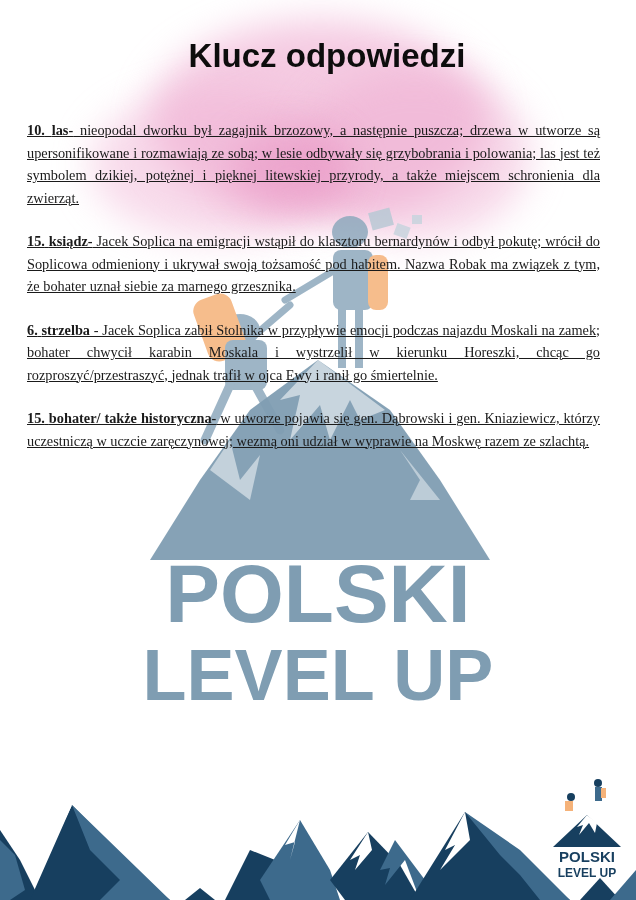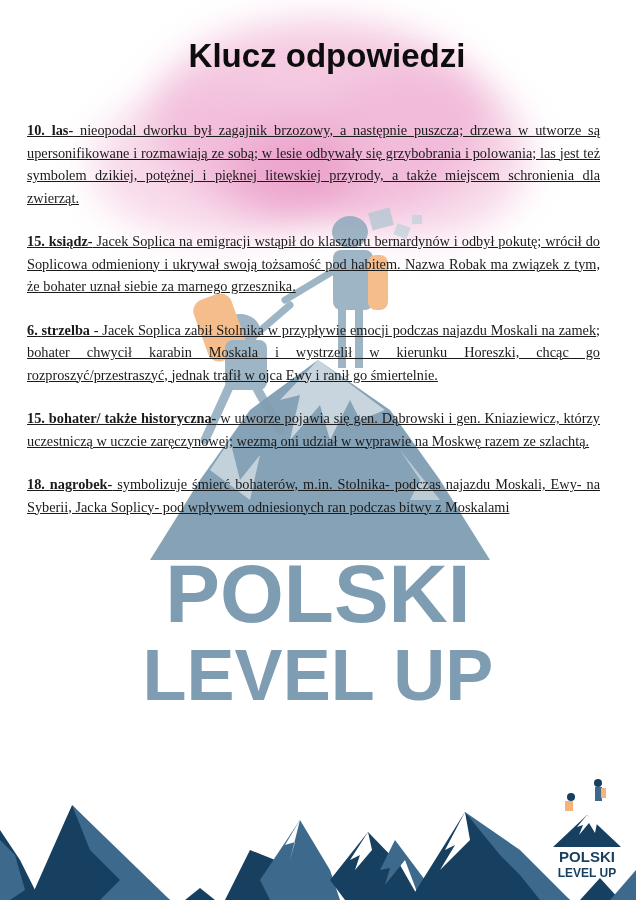--- a/index.html
+++ b/index.html
@@ -105,14 +105,13 @@
   </svg>
 </div>
 
 <h1 class="title">Klucz odpowiedzi</h1>
 
 <div class="content">
   <p class="entry"><b>10.</b> <b>las-</b><span> nieopodal dworku był zagajnik brzozowy, a następnie puszcza; drzewa w utworze są upersonifikowane i rozmawiają ze sobą; w lesie odbywały się grzybobrania i polowania; las jest też symbolem dzikiej, potężnej i pięknej litewskiej przyrody, a także miejscem schronienia dla zwierząt.</span></p>
   <p class="entry"><b>15.</b> <b>ksiądz-</b><span> Jacek Soplica na emigracji wstąpił do klasztoru bernardynów i odbył pokutę; wrócił do Soplicowa odmieniony i ukrywał swoją tożsamość pod habitem. Nazwa Robak ma związek z tym, że bohater uznał siebie za marnego grzesznika.</span></p>
   <p class="entry"><b>6.</b> <b>strzelba</b><span> - Jacek Soplica zabił Stolnika w przypływie emocji podczas najazdu Moskali na zamek; bohater chwycił karabin Moskala i wystrzelił w kierunku Horeszki, chcąc go rozproszyć/przestraszyć, jednak trafił w ojca Ewy i ranił go śmiertelnie.</span></p>
   <p class="entry"><b>15.</b> <b>bohater/ także historyczna-</b><span> w utworze pojawia się gen. Dąbrowski i gen. Kniaziewicz, którzy uczestniczą w uczcie zaręczynowej; wezmą oni udział w wyprawie na Moskwę razem ze szlachtą.</span></p>
-  <p class="entry"><b>18.</b> <b>nagrobek-</b><span> symbolizuje śmierć bohaterów, m.in. Stolnika- podczas najazdu Moskali, Ewy- na Syberii, Jacka Soplicy- pod wpływem odniesionych ran podczas bitwy z Moskalami</span></p>
 </div>
 
 </body></html>

